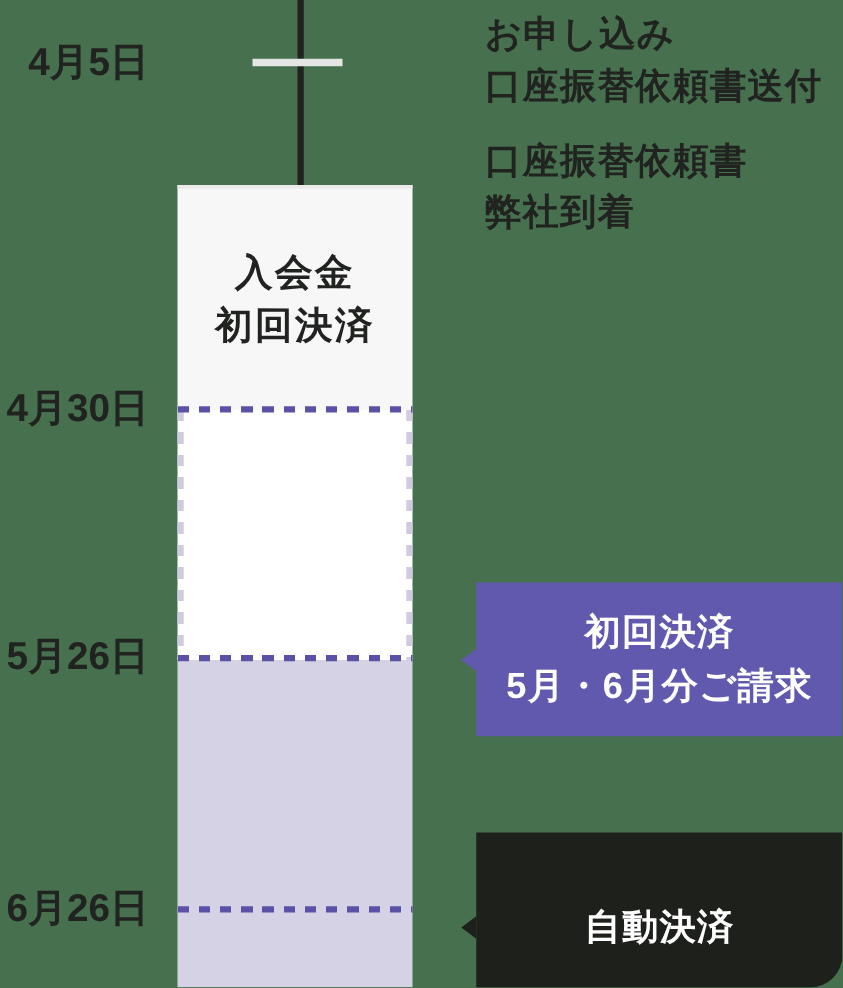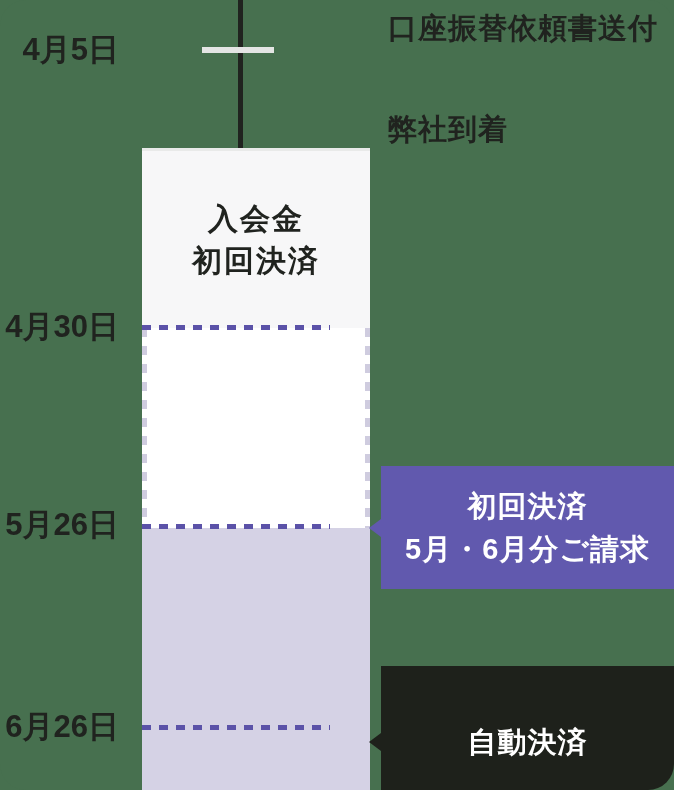--- a/index.html
+++ b/index.html
@@ -12,21 +12,21 @@
   .vline{position:absolute;left:238px;top:0;width:5px;height:148px;background:var(--ink,#20231f);}
   .tick{position:absolute;left:202px;top:47px;width:72px;height:6px;background:var(--tick,#e4e5e4);}
   
   .date-label{
     position:absolute;left:0;width:119px;height:40px;line-height:40px;
     text-align:right;font-size:31px;color:var(--ink,#20231f);white-space:nowrap;
   }
   .d1{top:30px}.d2{top:130px}.d3{top:307px}.d4{top:505px}.d5{top:707px}
   
   .bar{position:absolute;left:142px;top:148px;width:188px;height:642px;}
-  .seg{position:absolute;left:0;width:228px;}
+  .seg{position:absolute;left:0;width:188px;}
   .seg1{
     top:0;height:180px;background:var(--bar-free,#f7f7f8);
     border-top:3px solid var(--bar-free-edge,#e9eae9);box-sizing:border-box;
     display:flex;flex-direction:column;justify-content:center;align-items:center;
     font-size:30px;line-height:42px;letter-spacing:2px;color:var(--ink,#20231f);text-align:center;
   }
   .seg2{top:180px;height:200px;background:var(--bar-pending,#ffffff);}
   .seg3{top:380px;height:262px;background:var(--bar-billed,#d5d2e5);}
   .vdash{
     position:absolute;top:0;bottom:0;width:5px;
@@ -82,24 +82,26 @@
       <div class="vdash left"></div>
       <div class="vdash right"></div>
     </div>
     <div class="seg seg3"></div>
     <div class="hdash h1"></div>
     <div class="hdash h2"></div>
     <div class="hdash h3"></div>
   </div>
 
   <div class="note n1">
+    <div>お申し込み</div>
     <div>口座振替依頼書送付</div>
   </div>
 
   <div class="note n2">
+    <div>口座振替依頼書</div>
     <div>弊社到着</div>
   </div>
 
   <div class="callout purple">
     <span class="arrow"></span>
     <div>初回決済</div>
     <div>5月・6月分ご請求</div>
   </div>
 
   <div class="callout dark">

